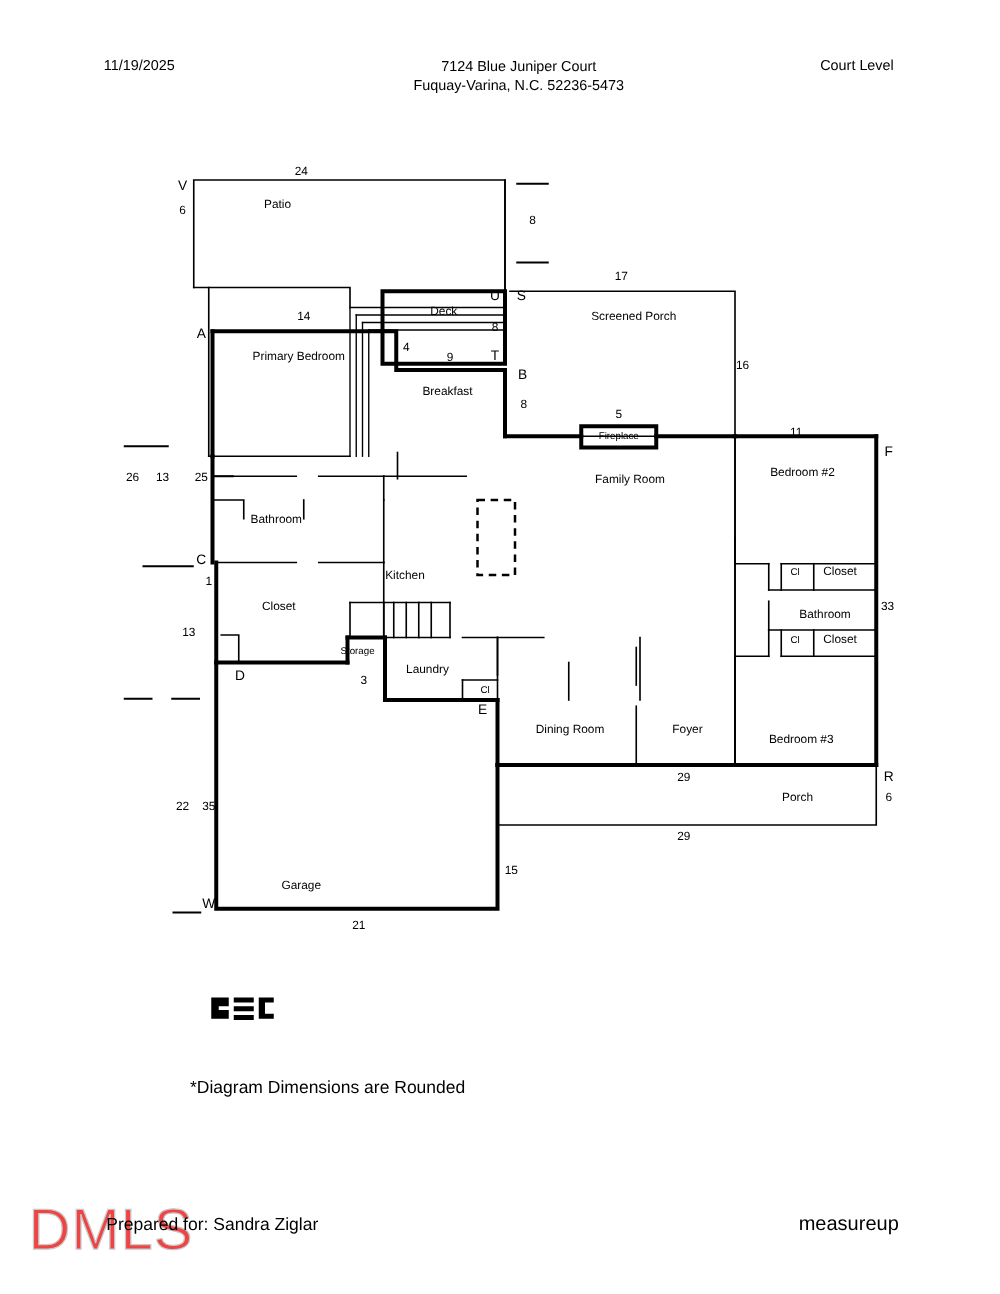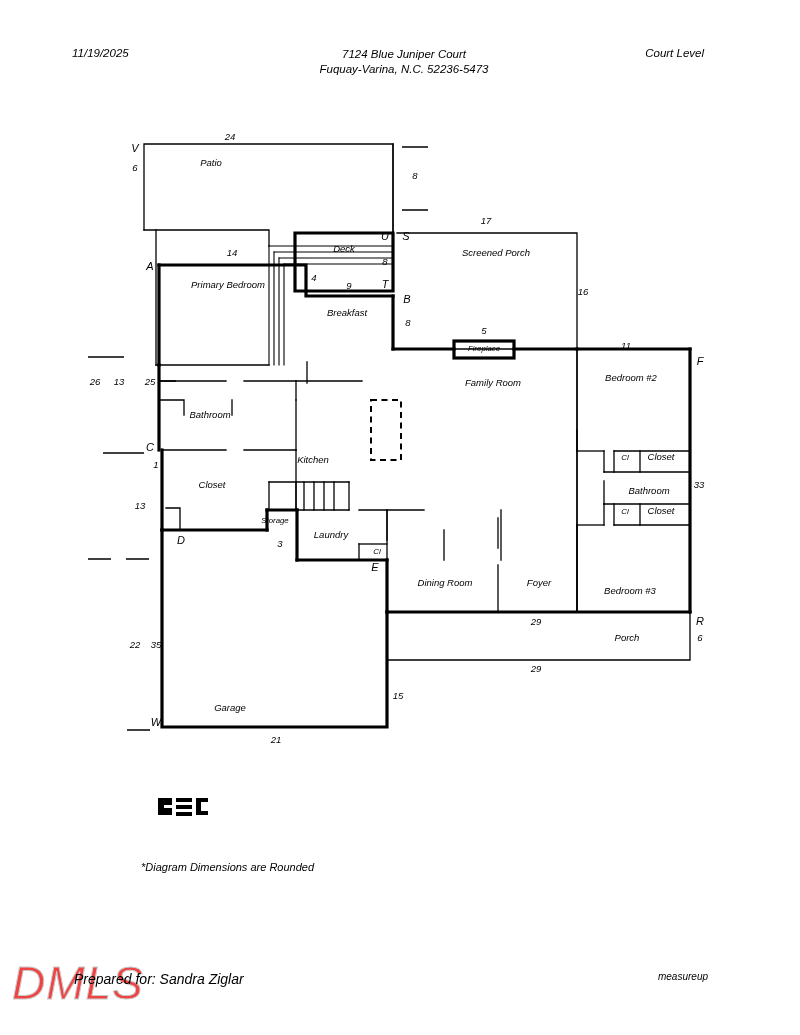--- a/index.html
+++ b/index.html
@@ -11,22 +11,22 @@
   body {
     width: 800px;
     height: 1035px;
     position: relative;
     font-family: "Liberation Sans", sans-serif;
     color: #000000;
     overflow: hidden;
   }
   .page {
     position: absolute;
-    left: 4px; top: 0;
-    width: 768px; height: 1035px; font-style: italic;
+    left: 15px; top: 0;
+    width: 768px; height: 1035px;
   }
   
   .hdr-date {
     position: absolute;
     left: 68px; top: 47px;
     font-size: 11.5px;
     white-space: nowrap;
   }
   .hdr-addr {
     position: absolute;
@@ -53,21 +53,21 @@
   }
   
   .logo {
     position: absolute;
     left: 152px; top: 794px;
     width: 54px; height: 30px;
   }
   .note {
     position: absolute;
     left: 137px; top: 861px;
-    font-size: 11px;
+    font-size: 14px;
     white-space: nowrap;
   }
   
   .watermark {
     position: absolute;
     left: 8px; top: 957px;
     font-size: 46px;
     letter-spacing: 1px;
     color: #ef4444;
     -webkit-text-stroke: 1px #c9c9c9;
@@ -77,21 +77,21 @@
   }
   .prepared {
     position: absolute;
     left: 70px; top: 971px;
     font-size: 14px;
     white-space: nowrap;
   }
   .measureup {
     position: absolute;
     right: 64px; top: 971px;
-    font-size: 10px;
+    font-size: 16px;
     white-space: nowrap;
   }
   
   #plan text {
     font-family: "Liberation Sans", sans-serif;
     fill: #000000;
   }
   .rm   { font-size: 9.5px; text-anchor: middle; }
   .rm-s { font-size: 7.8px; text-anchor: middle; }
   .dim  { font-size: 9.5px; text-anchor: middle; }

